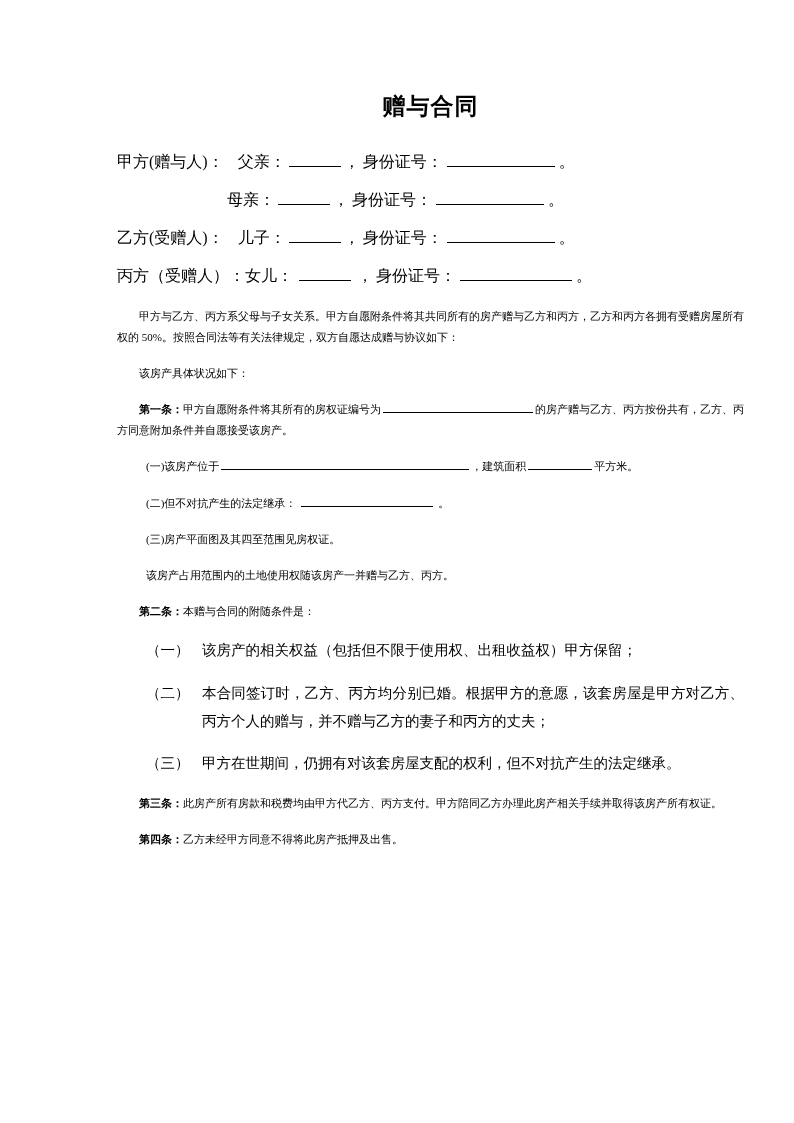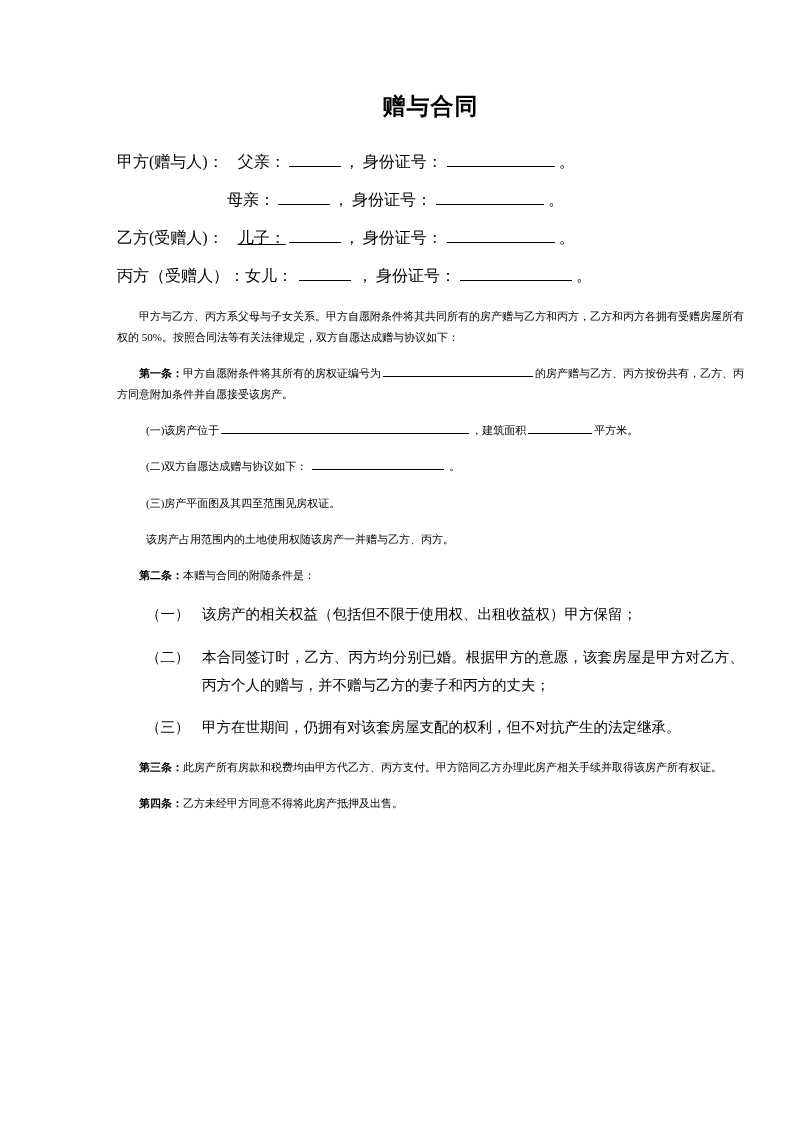--- a/index.html
+++ b/index.html
@@ -125,21 +125,21 @@
       <span class="party-label">母亲：</span>
       <span class="blank w-name"></span>
       <span class="sep">，</span>
       <span class="party-label" style="margin-left:3px;">身份证号：</span>
       <span class="blank w-id"></span>
       <span class="sep">。</span>
     </div>
 
     <div class="party-row">
       <span class="party-label">乙方(受赠人)：</span>
-      <span class="party-label" style="margin-left:14px;text-decoration:underline;">儿子：</span>
+      <span class="party-label" style="margin-left:14px;">儿子：</span>
       <span class="blank w-name"></span>
       <span class="sep">，</span>
       <span class="party-label" style="margin-left:3px;">身份证号：</span>
       <span class="blank w-id"></span>
       <span class="sep">。</span>
     </div>
 
     <div class="party-row">
       <span class="party-label">丙方（受赠人）：</span>
       <span class="party-label">女儿：</span>
@@ -149,31 +149,32 @@
       <span class="blank w-idlong"></span>
       <span class="sep">。</span>
     </div>
 
   </div>
 
   <div class="body-block">
 
     <p class="para indent2">甲方与乙方、丙方系父母与子女关系。甲方自愿附条件将其共同所有的房产赠与乙方和丙方，乙方和丙方各拥有受赠房屋所有权的 50%。按照合同法等有关法律规定，双方自愿达成赠与协议如下：</p>
 
+    <p class="para indent2">该房产具体状况如下：</p>
 
     <p class="para indent2">
       <span class="bold">第一条：</span><span>甲方自愿附条件将其所有的房权证编号为</span><span class="blank w-cert"></span><span>的房产赠与乙方、丙方按份共有，乙方、丙方同意附加条件并自愿接受该房产。</span>
     </p>
 
     <p class="para sub">
       <span>(一)该房产位于</span><span class="blank w-addr"></span><span>，建筑面积</span><span class="blank w-area"></span><span>平方米。</span>
     </p>
 
     <p class="para sub">
-      <span>(二)双方自愿达成赠与协议如下：</span><span class="blank w-certno"></span><span>。</span>
+      <span>(二)但不对抗产生的法定继承：</span><span class="blank w-certno"></span><span>。</span>
     </p>
 
     <p class="para sub">(三)房产平面图及其四至范围见房权证。</p>
 
 
     <p class="para sub">该房产占用范围内的土地使用权随该房产一并赠与乙方、丙方。</p>
 
     <p class="para indent2">
       <span class="bold">第二条：</span><span>本赠与合同的附随条件是：</span>
     </p>

